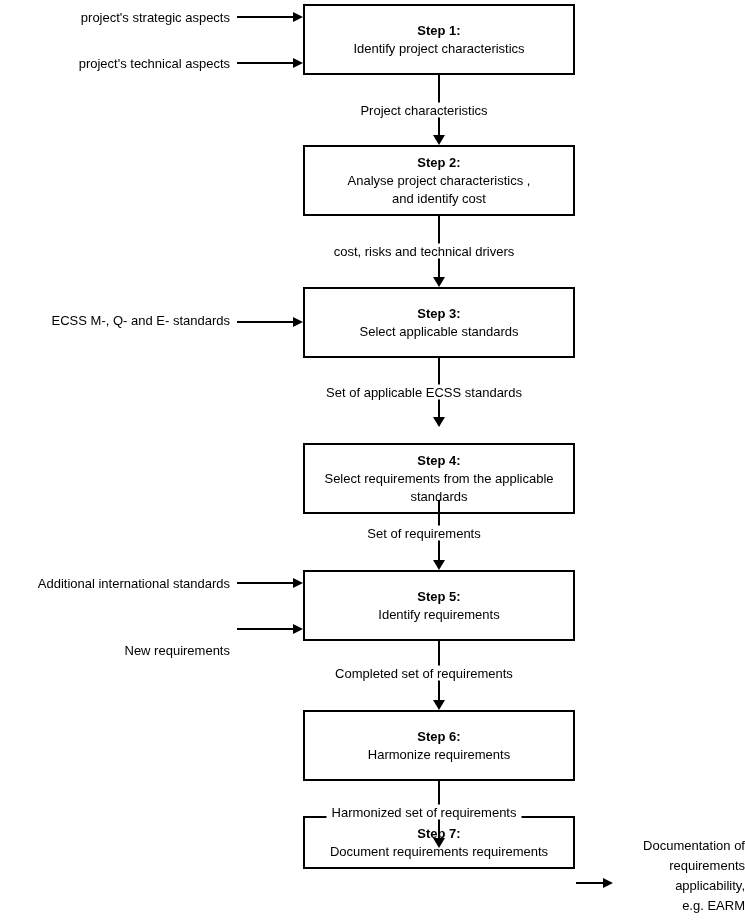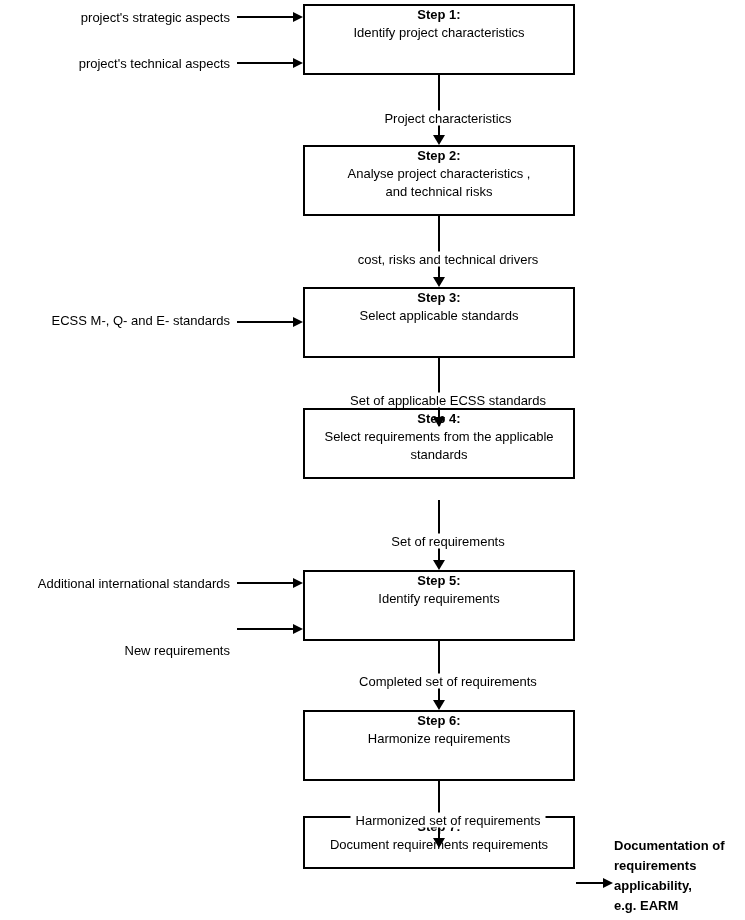--- a/index.html
+++ b/index.html
@@ -17,21 +17,21 @@
     position: absolute;
     left: 303px;
     width: 272px;
     height: 71px;
     border: 2px solid #000;
     background: #fff;
     box-sizing: border-box;
     display: flex;
     flex-direction: column;
     align-items: center;
-    justify-content: flex-start;
+    justify-content: center;
     text-align: center;
     line-height: 18px;
   }
   .step-title { font-weight: bold; white-space: nowrap; }
   .box-line { white-space: nowrap; }
   .vline {
     position: absolute;
     left: 438px;
     width: 2px;
     background: #000;
@@ -41,27 +41,26 @@
     position: absolute;
     left: 433px;
     width: 0; height: 0;
     border-left: 6px solid transparent;
     border-right: 6px solid transparent;
     border-top: 10px solid #000;
     z-index: 1;
   }
   .flow-label {
     position: absolute;
-    left: 448px;
+    left: 424px;
     transform: translate(-50%, -50%);
     background: #fff;
     padding: 0 5px;
     white-space: nowrap;
     z-index: 2;
-    margin-top: 8px;
   }
   .input-label {
     position: absolute;
     left: 0;
     width: 230px;
     text-align: right;
     transform: translateY(-50%);
     white-space: nowrap;
   }
   .hline {
@@ -74,47 +73,47 @@
     width: 0; height: 0;
     border-top: 5px solid transparent;
     border-bottom: 5px solid transparent;
     border-left: 10px solid #000;
   }
   .output-label {
     position: absolute;
     left: 614px;
     top: 836px;
     width: 131px;
-    text-align: left;
-    font-weight: bold;
+    text-align: right;
+    font-weight: normal;
     line-height: 20px;
   }
 </style>
 </head>
 <body>
 
 <div class="canvas">
 
   <div class="step-box" style="top:4px">
     <div class="step-title">Step 1:</div>
     <div class="box-line">Identify project characteristics</div>
   </div>
 
   <div class="step-box" style="top:145px">
     <div class="step-title">Step 2:</div>
     <div class="box-line">Analyse project characteristics ,</div>
-    <div class="box-line">and technical risks</div>
+    <div class="box-line">and identify cost</div>
   </div>
 
   <div class="step-box" style="top:287px">
     <div class="step-title">Step 3:</div>
     <div class="box-line">Select applicable standards</div>
   </div>
 
-  <div class="step-box" style="top:408px">
+  <div class="step-box" style="top:443px">
     <div class="step-title">Step 4:</div>
     <div class="box-line">Select requirements from the applicable</div>
     <div class="box-line">standards</div>
   </div>
 
   <div class="step-box" style="top:570px">
     <div class="step-title">Step 5:</div>
     <div class="box-line">Identify requirements</div>
   </div>
 

